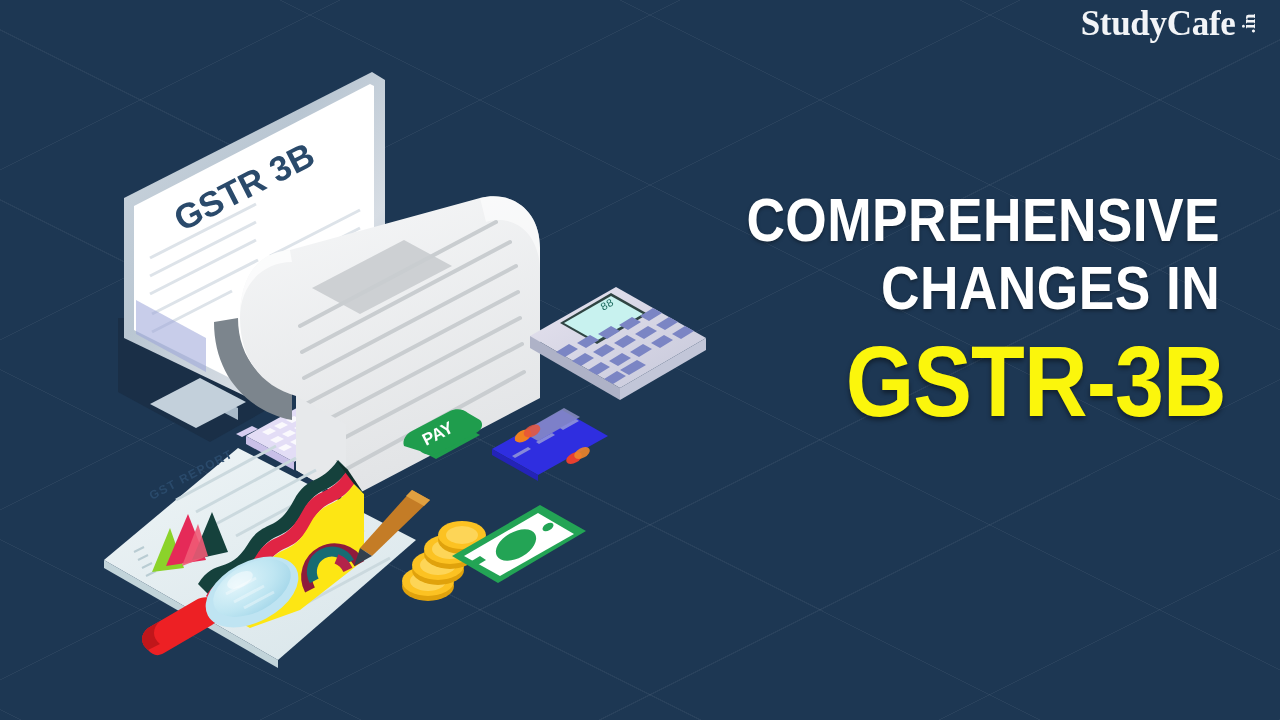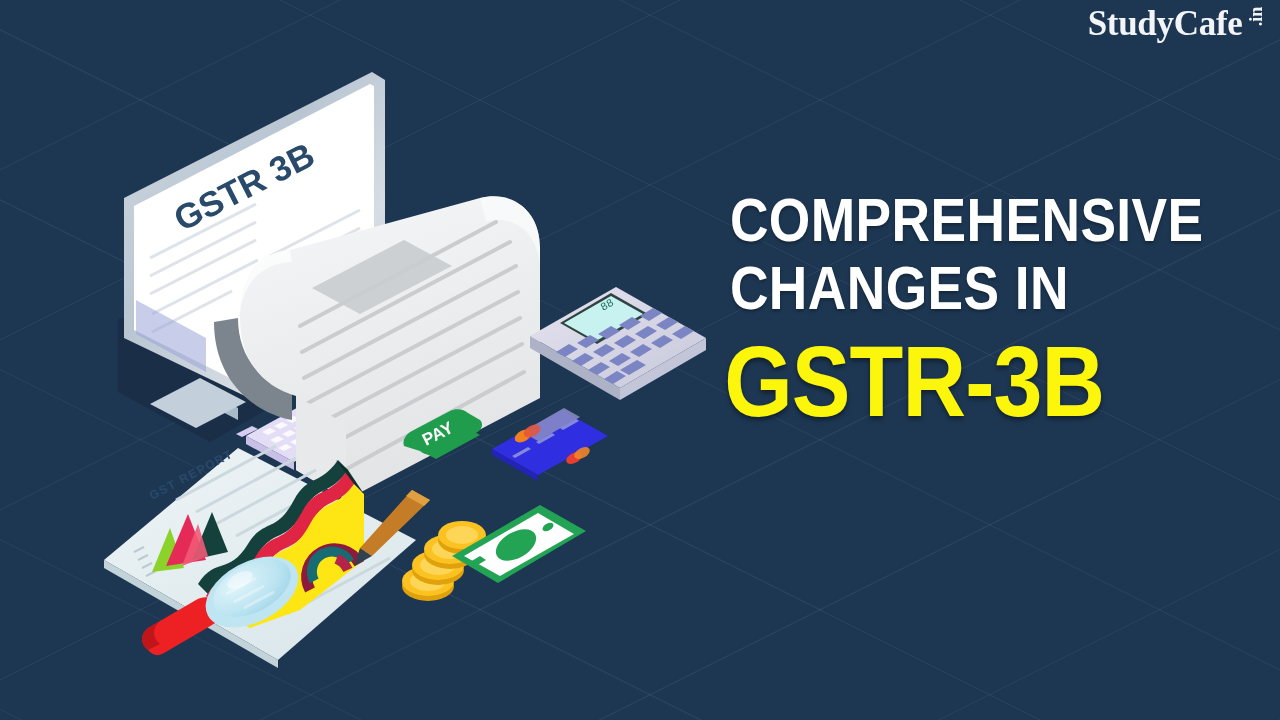--- a/index.html
+++ b/index.html
@@ -19,21 +19,21 @@
     position:absolute; left:-200px; top:-200px; width:1700px; height:1150px;
     background-image:
       repeating-linear-gradient(26.57deg, rgba(255,255,255,.050) 0 1px, transparent 1px 152px),
       repeating-linear-gradient(-26.57deg, rgba(255,255,255,.050) 0 1px, transparent 1px 152px);
     pointer-events:none;
   }
   
   .headline {
     position:absolute;
     left:690px; top:190px; width:570px;
-    text-align:left;
+    text-align:right;
   }
   .hl-line {
     font-family:"Liberation Sans Narrow","Liberation Sans",sans-serif;
     font-weight:bold;
     color:#ffffff;
     font-size:63px;
     line-height:0.96;
     letter-spacing:0.5px;
     transform:scaleX(.86);
     text-shadow:0 2px 4px rgba(0,0,0,.35);
@@ -48,22 +48,22 @@
     font-size:100px;
     line-height:1;
     margin-top:14px;
     transform:scaleX(.88);
     letter-spacing:-1px;
     text-shadow:0 3px 6px rgba(0,0,0,.45);
     white-space:nowrap;
   }
   
   .logo {
-    position:absolute; right:13px; top:6px;
-    display:flex; align-items:flex-start;
+    position:absolute; right:20px; top:6px;
+    display:flex; align-items:flex-end;
   }
   .logo-word {
     font-family:"Liberation Serif","DejaVu Serif",serif;
     font-weight:bold; font-size:35px; color:#f2f4f7;
     letter-spacing:-0.3px; line-height:1;
   }
   .logo-tld {
     font-family:"Liberation Serif","DejaVu Serif",serif;
     font-weight:bold; font-size:18px; color:#f2f4f7;
     transform:rotate(-90deg);

